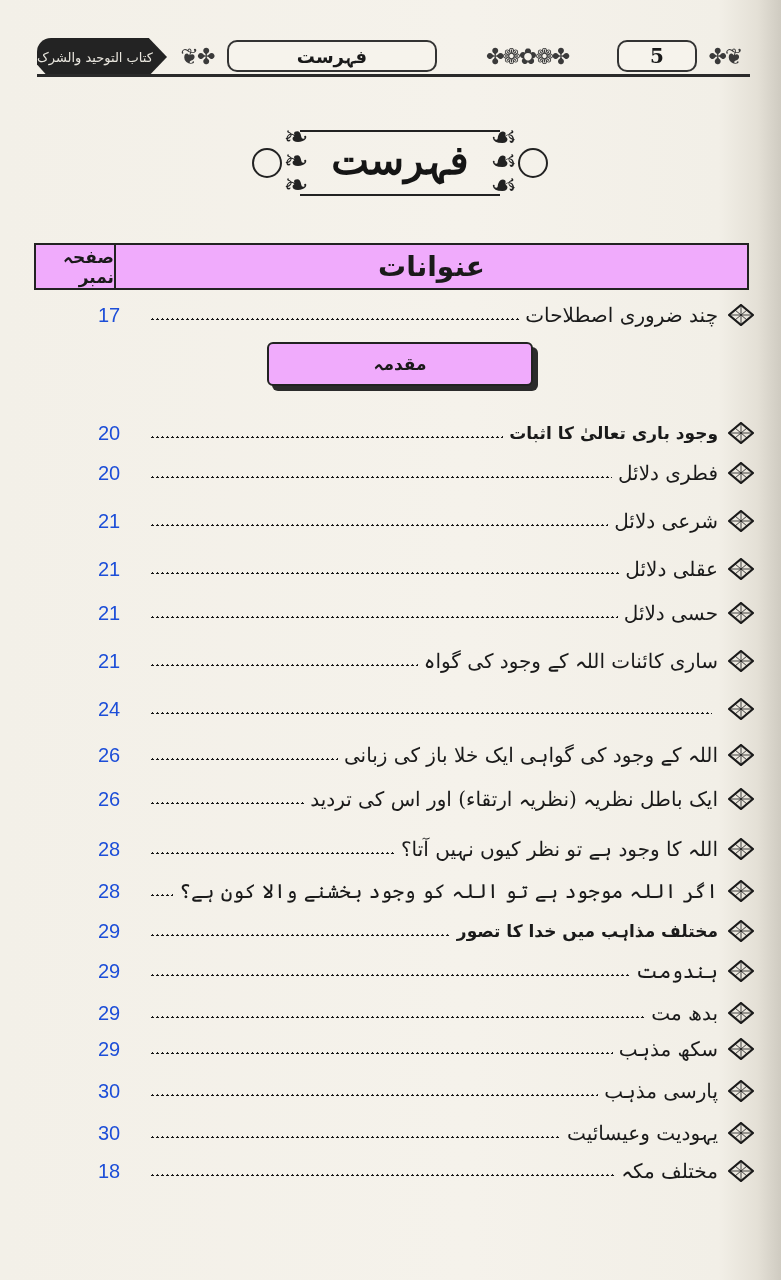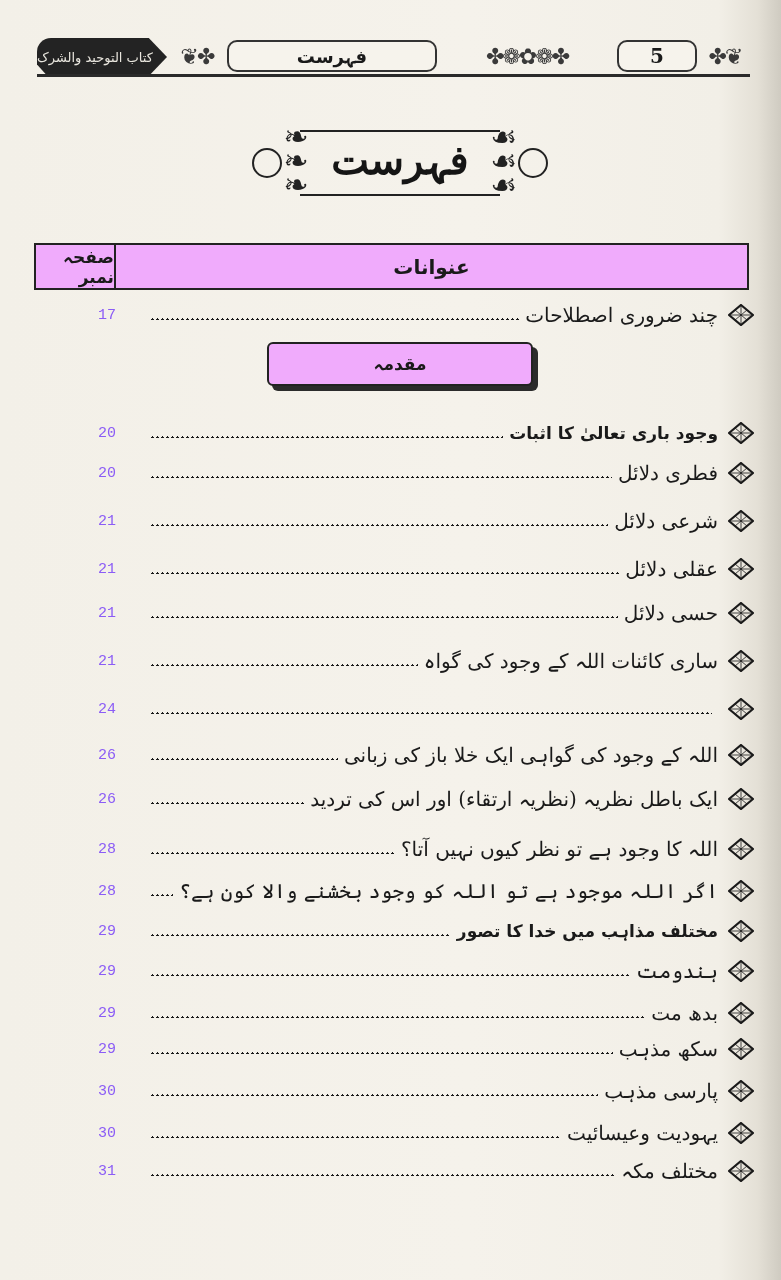--- a/index.html
+++ b/index.html
@@ -73,40 +73,40 @@
       position: absolute; left: 34px; top: 243px; width: 715px; height: 47px;
       border: 2px solid #222; display: flex; background: #f0abfc;
     }
     .toc-header .col-page {
       width: 80px; border-right: 2px solid #222;
       display: flex; align-items: center; justify-content: center;
       font-size: 17px; font-weight: bold; direction: rtl;
     }
     .toc-header .col-title {
       flex: 1; display: flex; align-items: center; justify-content: center;
-      font-size: 20px; font-weight: bold; direction: rtl;
+      font-size: 28px; font-weight: bold; direction: rtl;
     }
 
     
     .section-box {
       position: absolute; left: 267px; top: 342px; width: 266px; height: 44px;
       border: 2px solid #222; border-radius: 6px;
       box-shadow: 5px 5px 0 #2b2b2b;
       background: #f0abfc;
       display: flex; align-items: center; justify-content: center;
       font-size: 17px; font-weight: bold; direction: rtl;
     }
 
     
     .toc-row {
       position: absolute; left: 90px; width: 664px; height: 30px;
       display: flex; align-items: center;
     }
     .toc-row .page {
-      width: 50px; font-family: Liberation Mono, monospace; font-size: 15px; color: #8b5cf6;
+      width: 50px; font-family: Liberation Sans, sans-serif; font-size: 20px; color: #1d4ed8;
       text-align: left; padding-left: 8px;
     }
     .toc-row .dots {
       flex: 1; height: 2px; margin: 8px 6px 0 10px;
       background-image: radial-gradient(circle, #1a1a1a 1px, transparent 1.3px);
       background-size: 5px 3px; background-repeat: repeat-x;
     }
     .toc-row .label {
       direction: rtl; font-size: 20px; white-space: nowrap; color: #1a1a1a;
       font-family: "DejaVu Serif", serif;
@@ -339,21 +339,21 @@
     <span class="dots"></span>
     <span class="label">یہودیت وعیسائیت</span>
     <span class="bullet">
         <svg viewBox="0 0 26 22">
           <path d="M13 1 L25 11 L13 21 L1 11 Z" fill="none" stroke="#1a1a1a" stroke-width="2.2"></path>
           <path d="M13 1 L13 21 M1 11 L25 11 M7 6 L19 16 M19 6 L7 16" stroke="#1a1a1a" stroke-width="0.8"></path>
         </svg>
       </span>
   </div>
   <div class="toc-row" style="top:1156px;">
-    <span class="page">31</span>
+    <span class="page">18</span>
     <span class="dots"></span>
     <span class="label">مختلف مکہ</span>
     <span class="bullet">
         <svg viewBox="0 0 26 22">
           <path d="M13 1 L25 11 L13 21 L1 11 Z" fill="none" stroke="#1a1a1a" stroke-width="2.2"></path>
           <path d="M13 1 L13 21 M1 11 L25 11 M7 6 L19 16 M19 6 L7 16" stroke="#1a1a1a" stroke-width="0.8"></path>
         </svg>
       </span>
   </div>
 </div>

